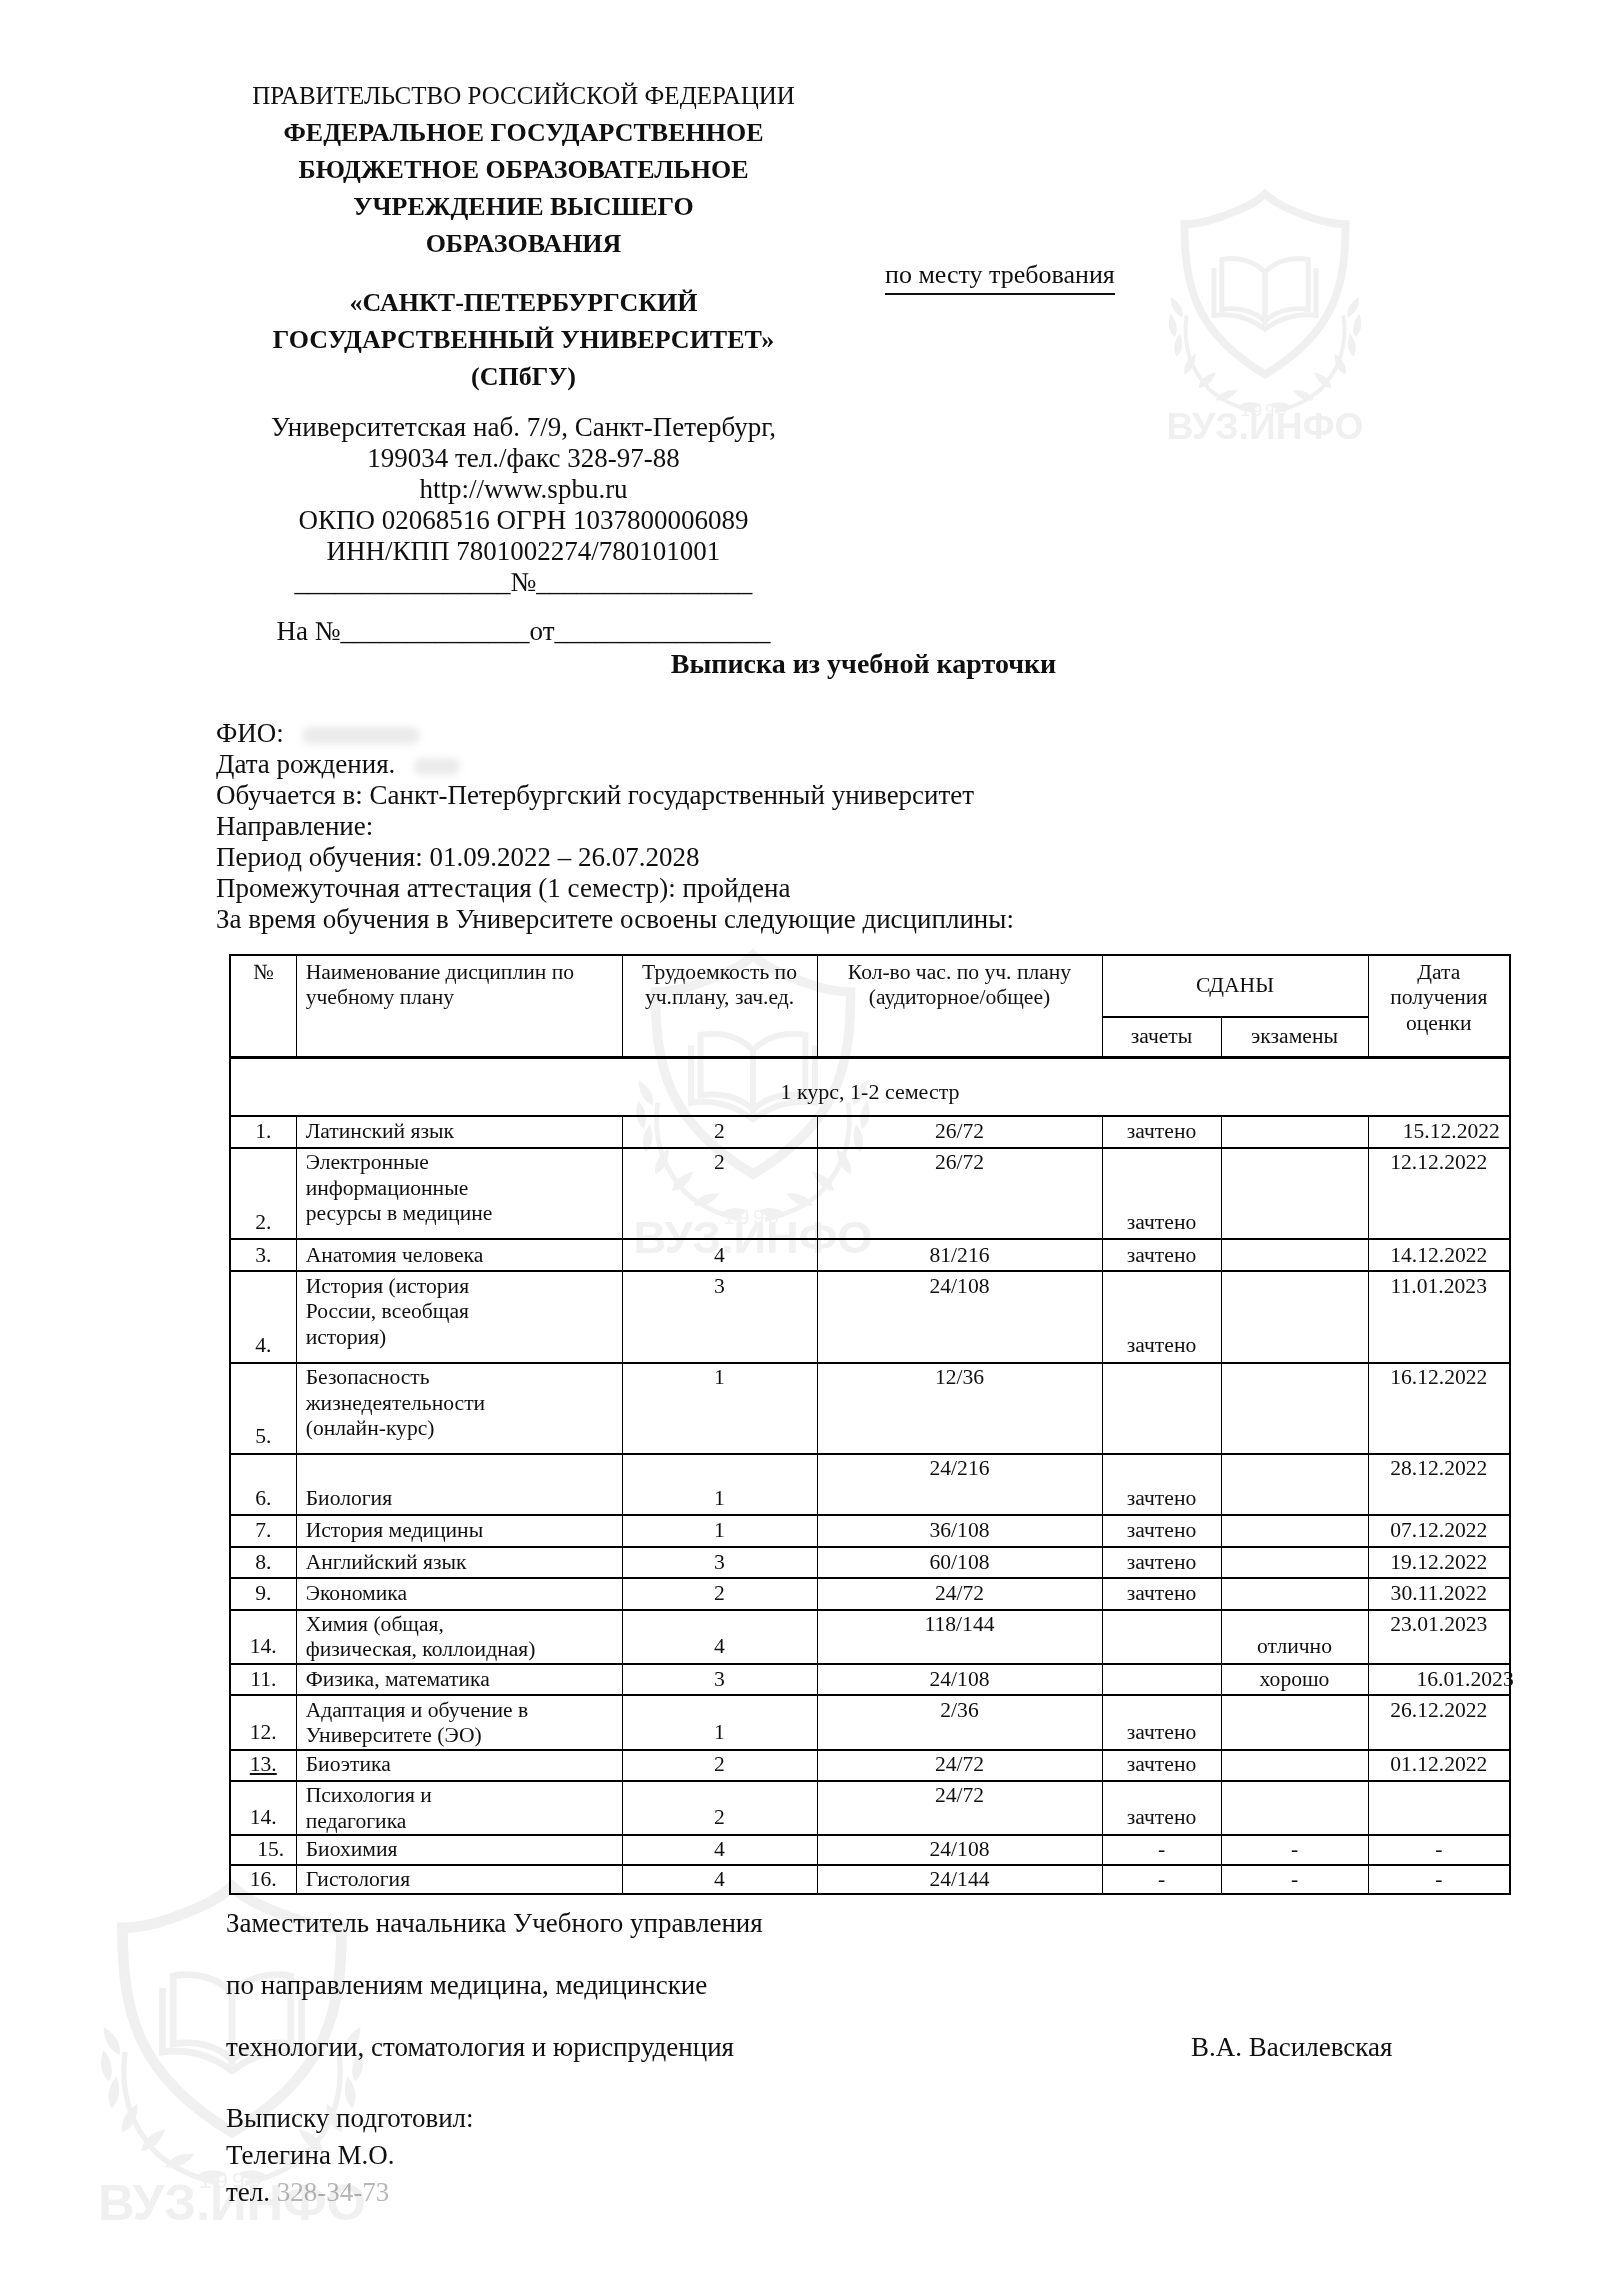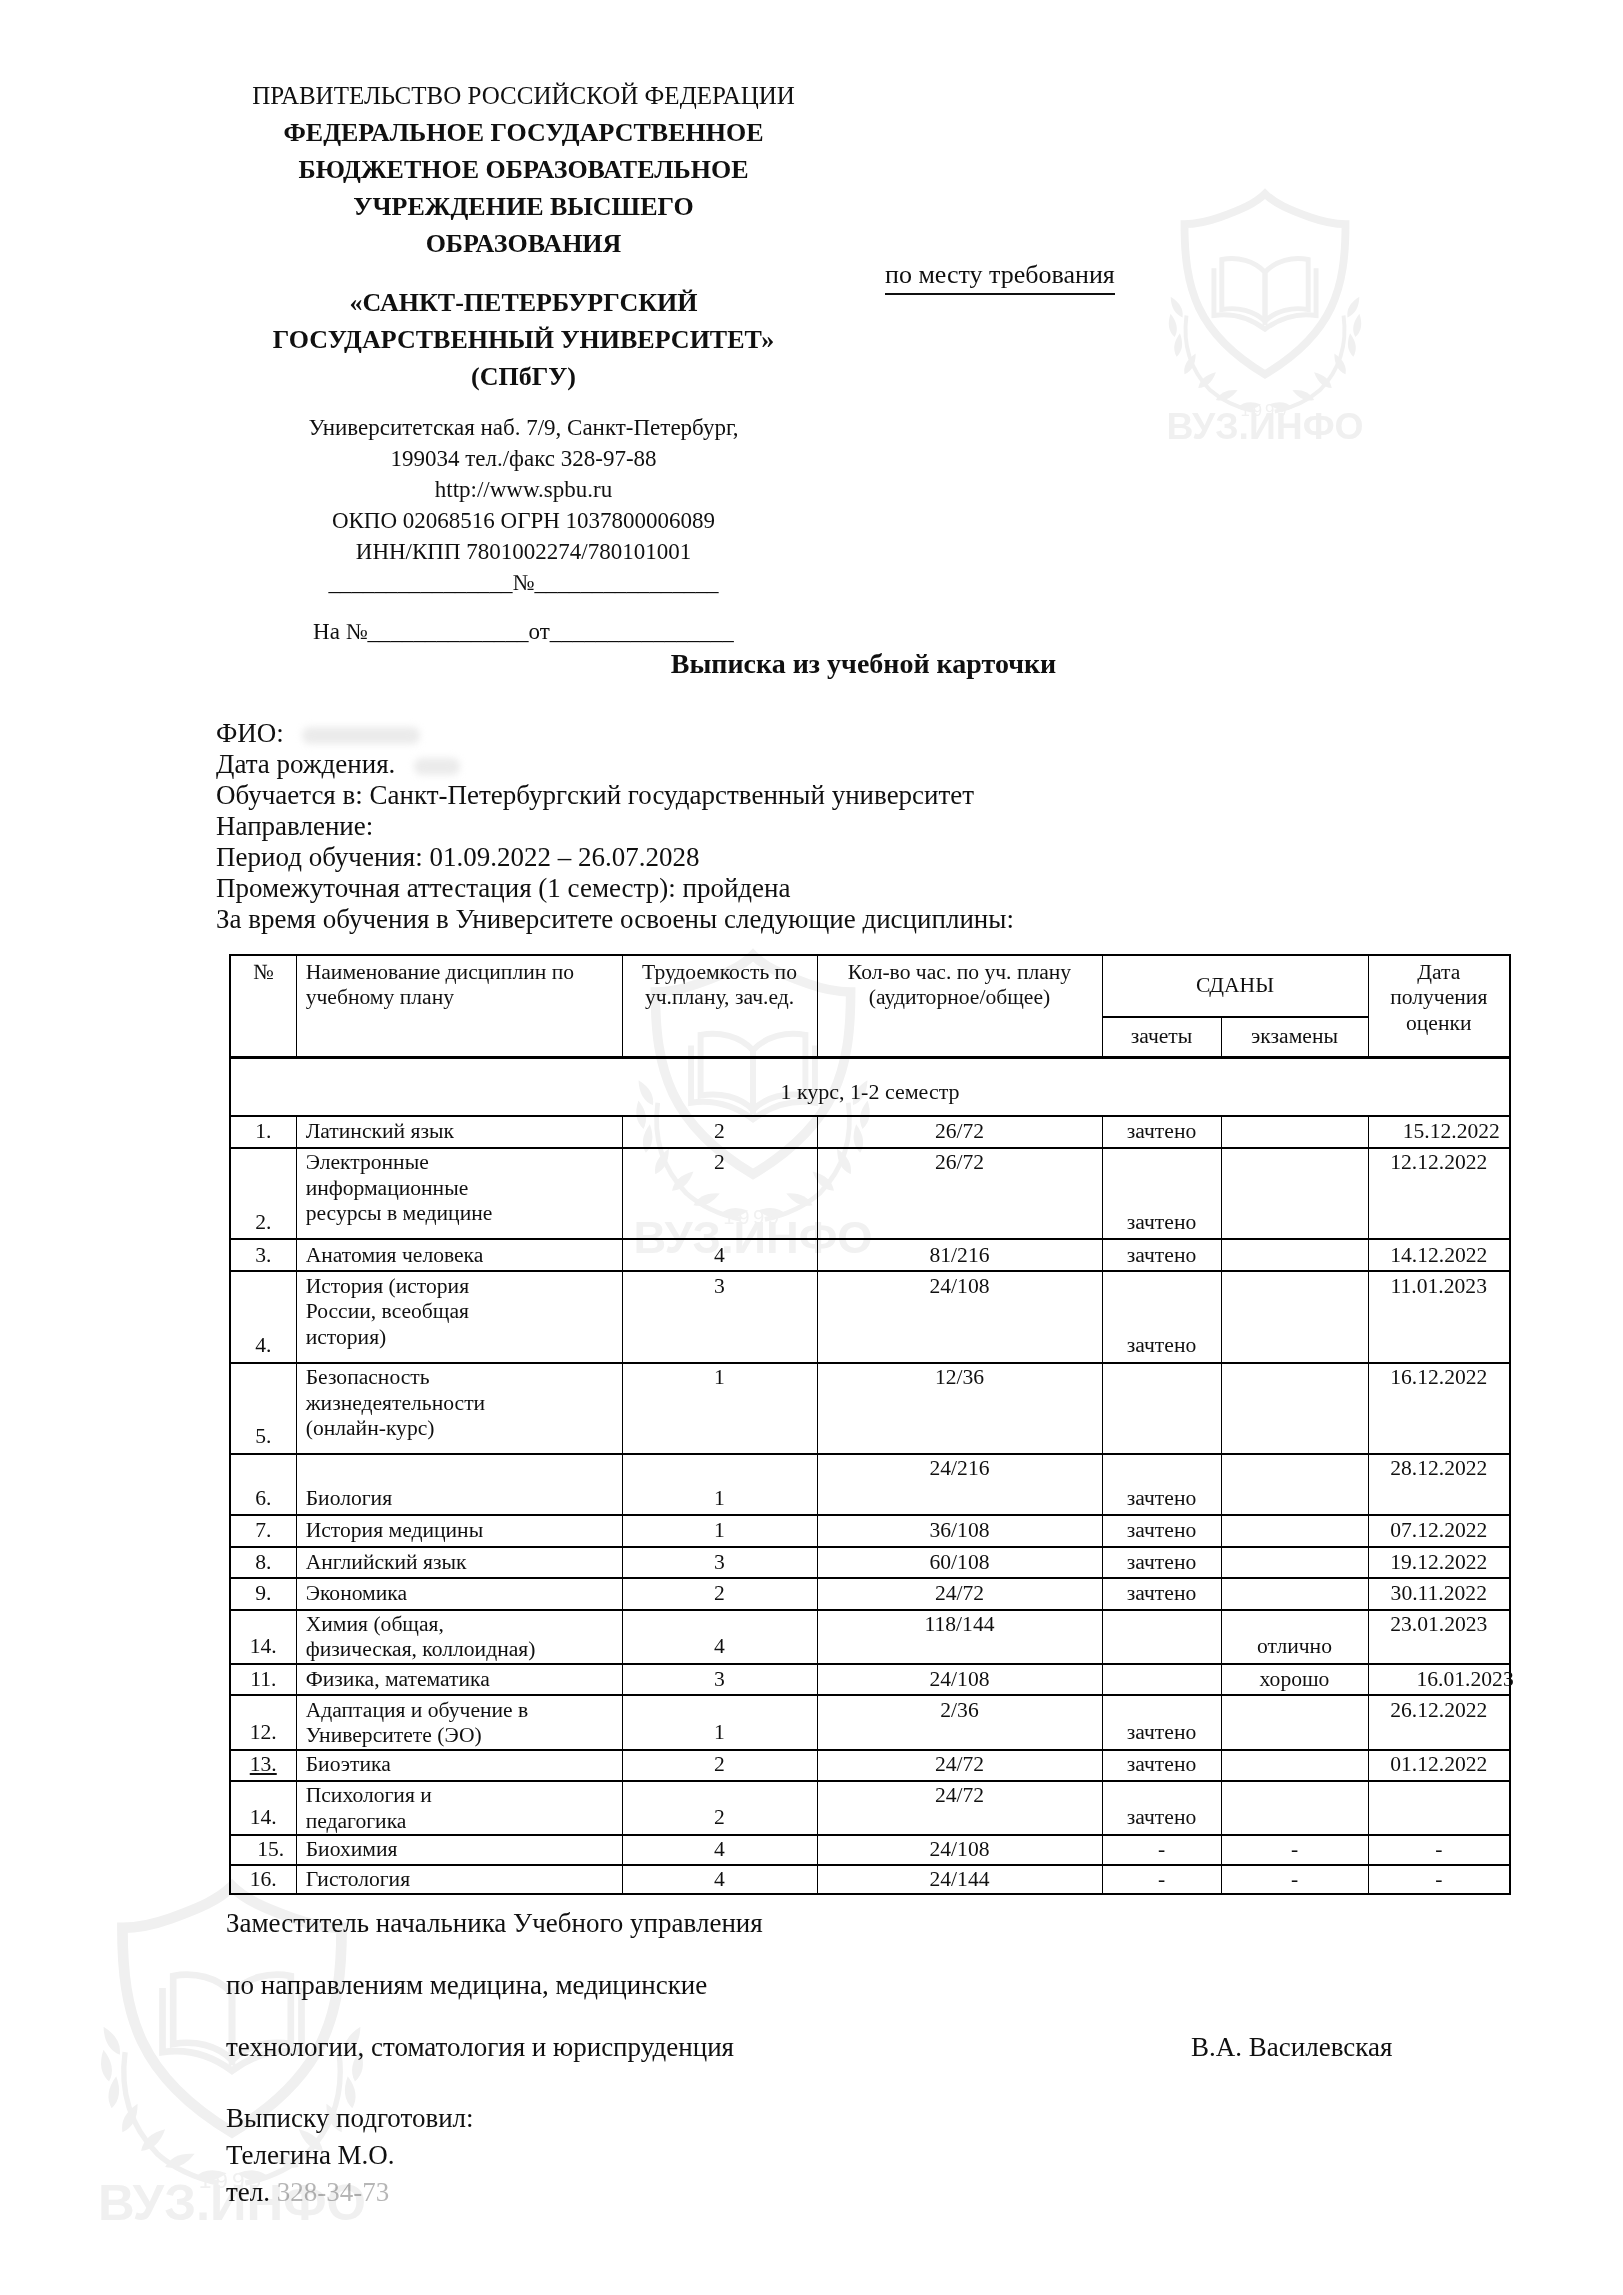--- a/index.html
+++ b/index.html
@@ -7,21 +7,21 @@
         font-family:"Liberation Serif","DejaVu Serif",serif;color:#101010;}
   
   .wm{position:absolute;z-index:0;}
   .wm svg{display:block;}
   
   .lh-left{position:absolute;left:229px;top:77px;width:589px;text-align:center;z-index:1;}
   .lh-gov{font-size:25px;line-height:37px;}
   .lh-b{font-size:26px;line-height:37px;font-weight:bold;}
   .uni-block{margin-top:22px;}
   .addr-block{margin-top:17px;}
-  .lh-addr{font-size:23px;line-height:31px;}
+  .lh-addr{font-size:27px;line-height:31px;}
   .lh-naline{margin-top:18.3px;}
   .recipient{position:absolute;left:885px;top:260px;z-index:1;font-size:26px;
              border-bottom:2px solid #101010;padding-bottom:2.6px;}
   
   .doc-title{position:absolute;left:327px;top:648px;width:1073px;text-align:center;
              font-size:28px;font-weight:bold;z-index:1;}
   .student{position:absolute;left:216px;top:718px;font-size:27px;line-height:31px;z-index:1;width:1296px;}
   .smudge{display:inline-block;height:17px;background:#ebebeb;filter:blur(3.9px);
           border-radius:7.9px;vertical-align:middle;margin-left:18.3px;}
   .smudge.s-fio{width:118px;}

